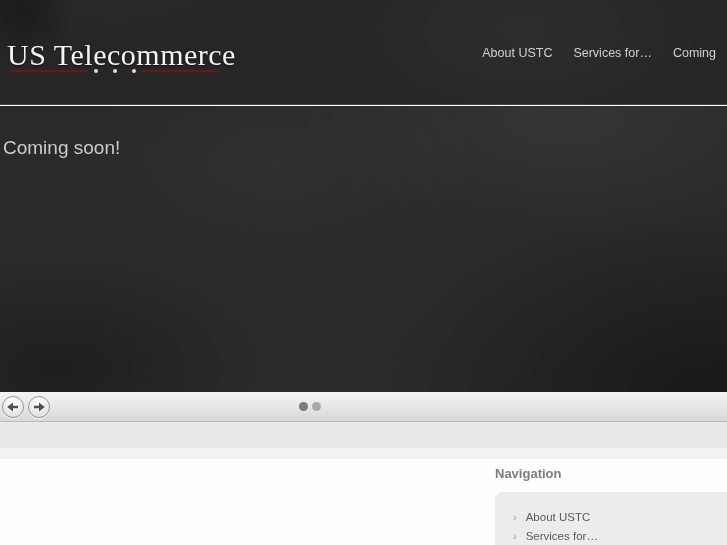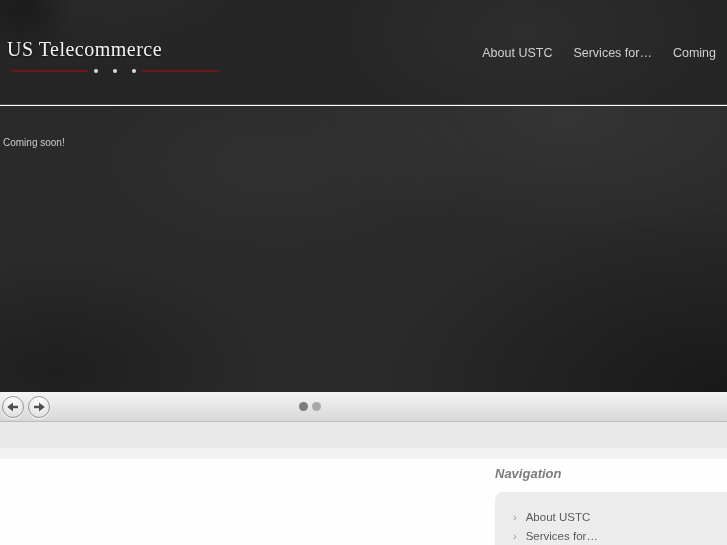--- a/index.html
+++ b/index.html
@@ -13,21 +13,21 @@
     background:
       radial-gradient(circle 70px at 3% 8%, rgba(0,0,0,0.30), rgba(0,0,0,0) 75%),
       radial-gradient(ellipse 260px 140px at 72% 30%, rgba(255,255,255,0.035), rgba(255,255,255,0) 70%),
       radial-gradient(ellipse 200px 120px at 16% -40%, rgba(255,255,255,0.03), rgba(255,255,255,0) 70%),
       #262626;
     border-bottom: 1px solid #454545;
   }
   .logo {
     position: absolute; left: 7px; top: 38px;
     color: #f5f5f5; font-family: "Liberation Serif", serif;
-    font-size: 20px; letter-spacing: 0.5px; white-space: nowrap;
+    font-size: 30px; letter-spacing: 0.5px; white-space: nowrap;
     text-shadow: 0 1px 2px rgba(0,0,0,0.6);
   }
   .logo-underline {
     position: absolute; left: 11px; top: 69px; width: 208px; height: 4px;
     display: flex; align-items: center;
   }
   .logo-underline .seg { height: 2px; background: #6b1717; flex: 1; }
   .logo-underline .dots { display: flex; gap: 15px; margin: 0 6px; }
   .logo-underline .dots i {
     width: 4px; height: 4px; border-radius: 50%; background: #dcdcdc; display: block;
@@ -46,21 +46,21 @@
     position: absolute; left: 0; top: 106px; width: 727px; height: 286px;
     background:
       radial-gradient(ellipse 420px 190px at 78% 4%, rgba(255,255,255,0.05), rgba(255,255,255,0) 65%),
       radial-gradient(ellipse 300px 150px at 38% 20%, rgba(255,255,255,0.03), rgba(255,255,255,0) 70%),
       radial-gradient(ellipse 560px 300px at 100% 100%, rgba(0,0,0,0.42), rgba(0,0,0,0) 62%),
       radial-gradient(ellipse 320px 170px at 8% 92%, rgba(0,0,0,0.28), rgba(0,0,0,0) 65%),
       #2a2a2a;
   }
   .coming-soon {
     position: absolute; left: 3px; top: 31px;
-    color: #cccccc; font-size: 10px;
+    color: #cccccc; font-size: 19px;
   }
 
   
   .carousel-bar {
     position: absolute; left: 0; top: 392px; width: 727px; height: 30px;
     background: linear-gradient(#f4f4f4, #d8d8d8);
     border-bottom: 1px solid #bcbcbc;
   }
   .nav-btn {
     position: absolute; top: 4px; width: 22px; height: 22px;
@@ -81,21 +81,21 @@
   .dot.inactive { background: #a8a8a8; }
 
   
   .strip-a { position: absolute; left: 0; top: 422px; width: 727px; height: 26px; background: #e9e9e9; }
   .strip-b { position: absolute; left: 0; top: 448px; width: 727px; height: 11px; background: #f2f2f2; }
 
   
   .content { position: absolute; left: 0; top: 459px; width: 727px; height: 86px; background: #fefefe; }
   .sidebar-title {
     position: absolute; left: 495px; top: 7px;
-    font-size: 13px; font-weight: bold; color: #7c7c7c; font-style: italic;
+    font-size: 13px; font-weight: bold; color: #7c7c7c;
   }
   .sidebar-box {
     position: absolute; left: 495px; top: 33px; width: 250px; height: 80px;
     background: #ececec; border-radius: 8px 8px 0 0;
   }
   .sidebar-list { list-style: none; padding: 19px 0 0 18px; }
   .sidebar-list li { display: flex; align-items: center; margin-bottom: 7px; cursor: pointer; }
   .bullet { color: #999999; font-size: 11px; margin-right: 9px; line-height: 1; }
   .sidebar-list a { color: #5a5a5a; font-size: 11.5px; text-decoration: none; }
 </style>

